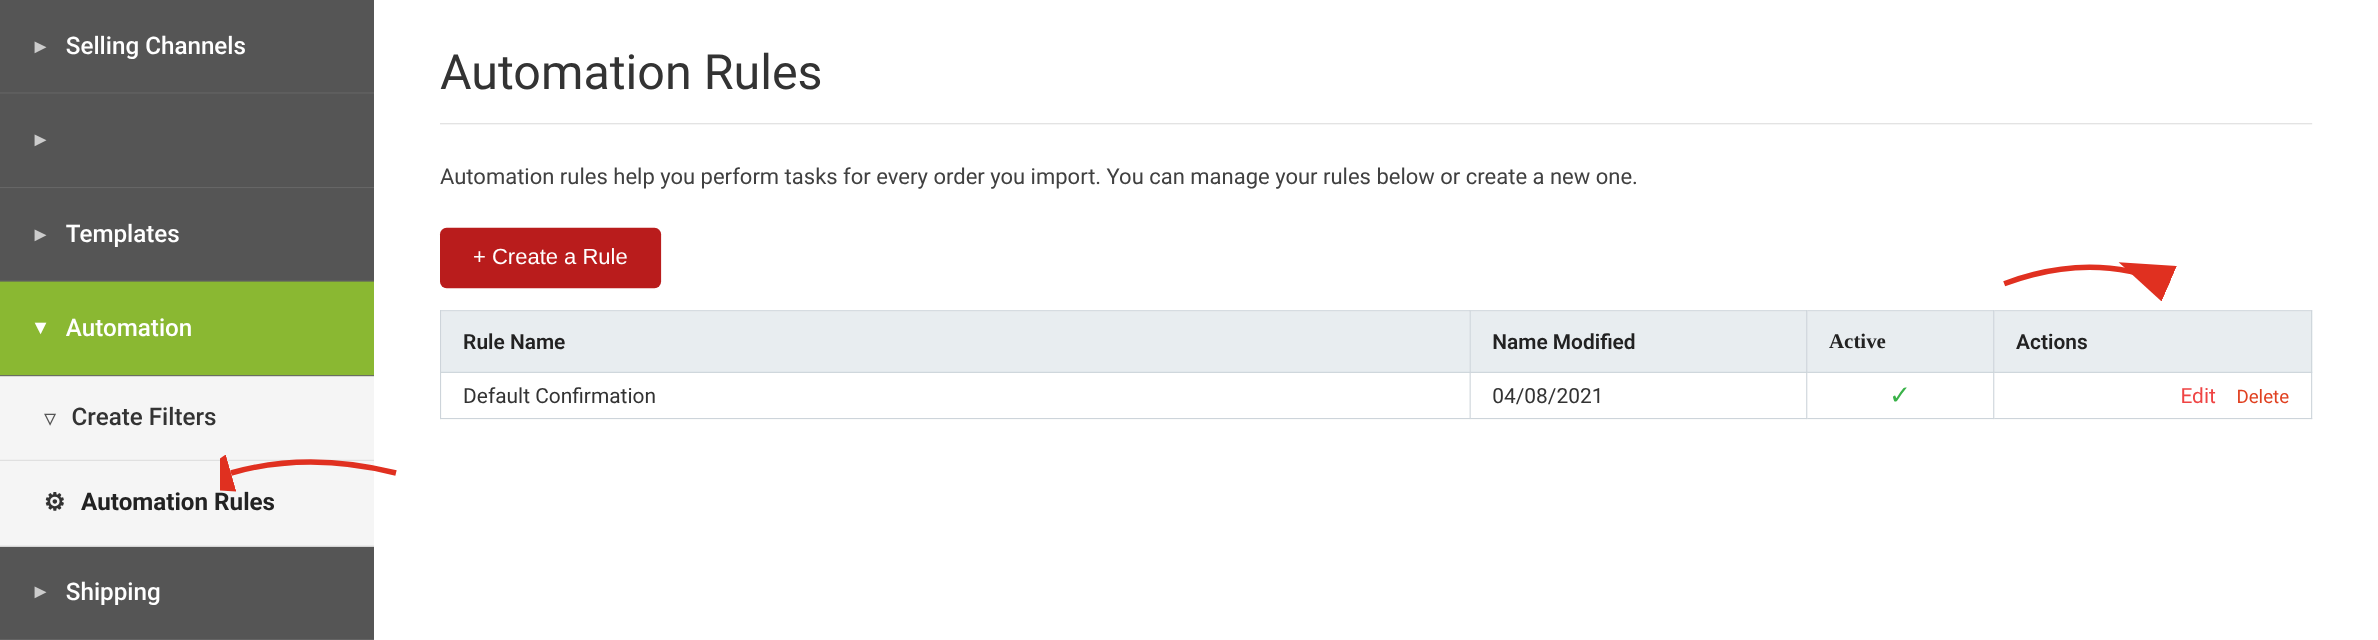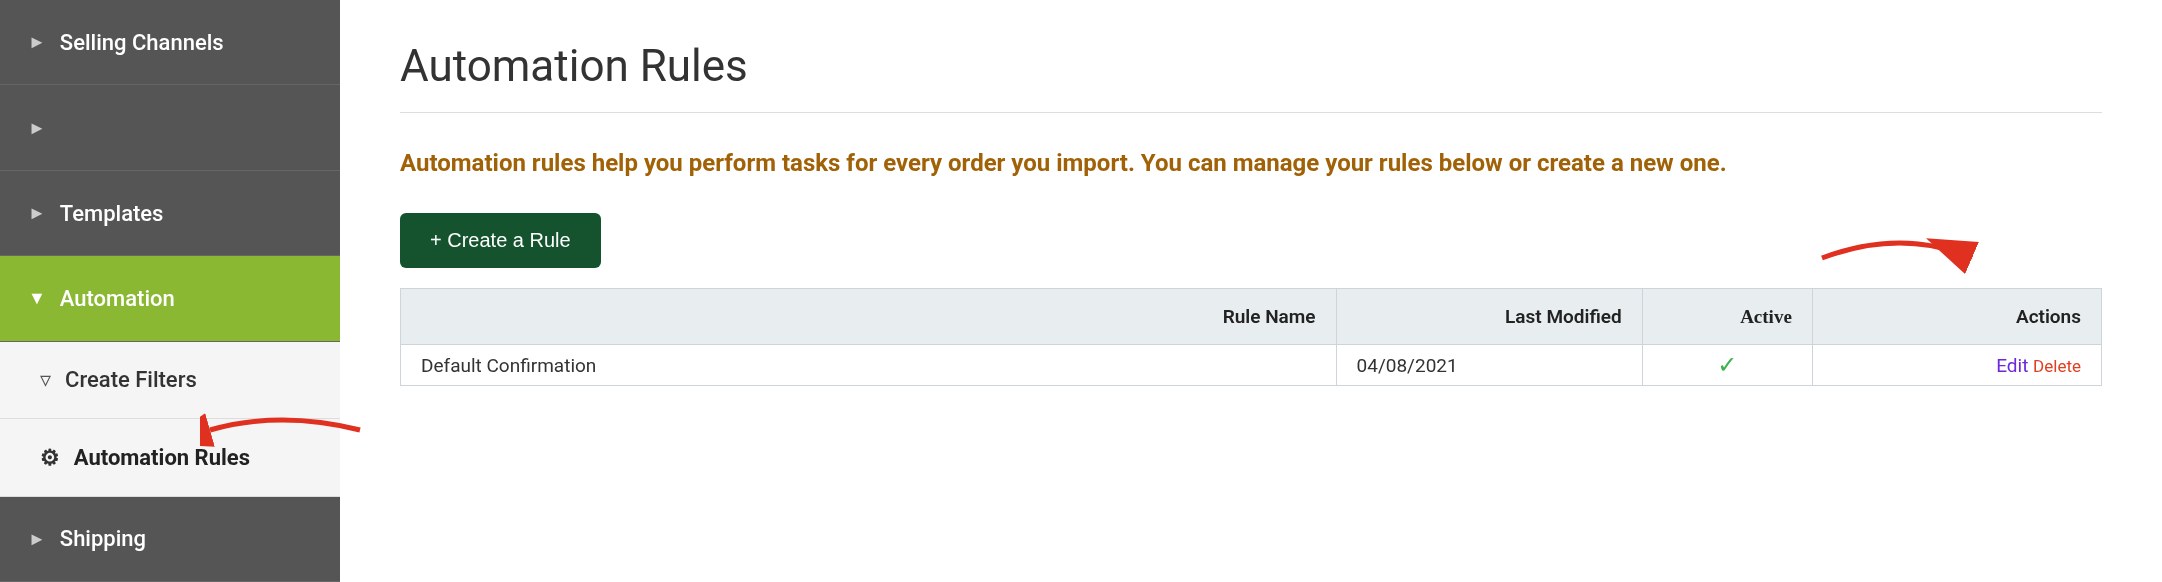--- a/index.html
+++ b/index.html
@@ -69,39 +69,38 @@
       font-weight: 400;
       color: #333;
       margin-bottom: 20px;
     }
     .divider {
       border: none;
       border-top: 1px solid #ddd;
       margin-bottom: 32px;
     }
     .description {
-      font-size: 24px;
-      color: #a16207;
+      font-size: 20px;
+      color: #404040;
       line-height: 1.5;
       max-width: 1400px;
       margin-bottom: 32px;
-      font-weight: bold;
     }
     .toolbar {
       display: flex;
       justify-content: space-between;
       align-items: center;
       margin-bottom: 20px;
     }
     .toolbar-hint {
       font-size: 17px;
       color: #666;
     }
     .create-btn {
-      background: #14532d;
+      background: #b91c1c;
       color: #fff;
       border: none;
       border-radius: 6px;
       padding: 16px 30px;
       font-size: 20px;
       cursor: pointer;
       font-weight: 500;
       white-space: nowrap;
     }
 
@@ -109,21 +108,21 @@
     .rules-table {
       width: 100%;
       border-collapse: collapse;
       font-size: 19px;
     }
     .rules-table thead tr {
       background: #e8edf0;
     }
     .rules-table thead th {
       padding: 16px 20px;
-      text-align: right;
+      text-align: left;
       font-weight: 600;
       color: #222;
       border: 1px solid #cdd4da;
     }
     .rules-table tbody tr {
       border: 1px solid #cdd4da;
     }
     .rules-table tbody td {
       padding: 6px 20px;
       color: #333;
@@ -133,22 +132,23 @@
     .col-rule-name { width: 55%; }
     .col-last-modified { width: 18%; }
     .col-active { width: 10%; text-align: center; font-family: Liberation Serif, serif; }
     .col-actions { width: 17%; text-align: right; }
 
     .check-green {
       color: #3ab249;
       font-size: 24px;
     }
     .action-edit {
-      color: #6d28d9;
-      cursor: pointer;
+      color: #ef4444;
+      cursor: pointer;
+      margin-right: 14px;
       font-size: 19px;
       text-decoration: none;
     }
     .action-delete {
       color: #e04020;
       cursor: pointer;
       font-size: 17px;
       text-decoration: none;
     }
 
@@ -229,21 +229,21 @@
   <p class="description">Automation rules help you perform tasks for every order you import. You can manage your rules below or create a new one.</p>
 
   <div class="toolbar">
     <button class="create-btn">+ Create a Rule</button>
   </div>
 
   <table class="rules-table">
     <thead>
       <tr>
         <th class="col-rule-name">Rule Name</th>
-        <th class="col-last-modified">Last Modified</th>
+        <th class="col-last-modified">Name Modified</th>
         <th class="col-active">Active</th>
         <th class="col-actions">Actions</th>
       </tr>
     </thead>
     <tbody>
       <tr class="table-row">
         <td>Default Confirmation</td>
         <td>04/08/2021</td>
         <td class="col-active">
           <span class="check-green">✓</span>

